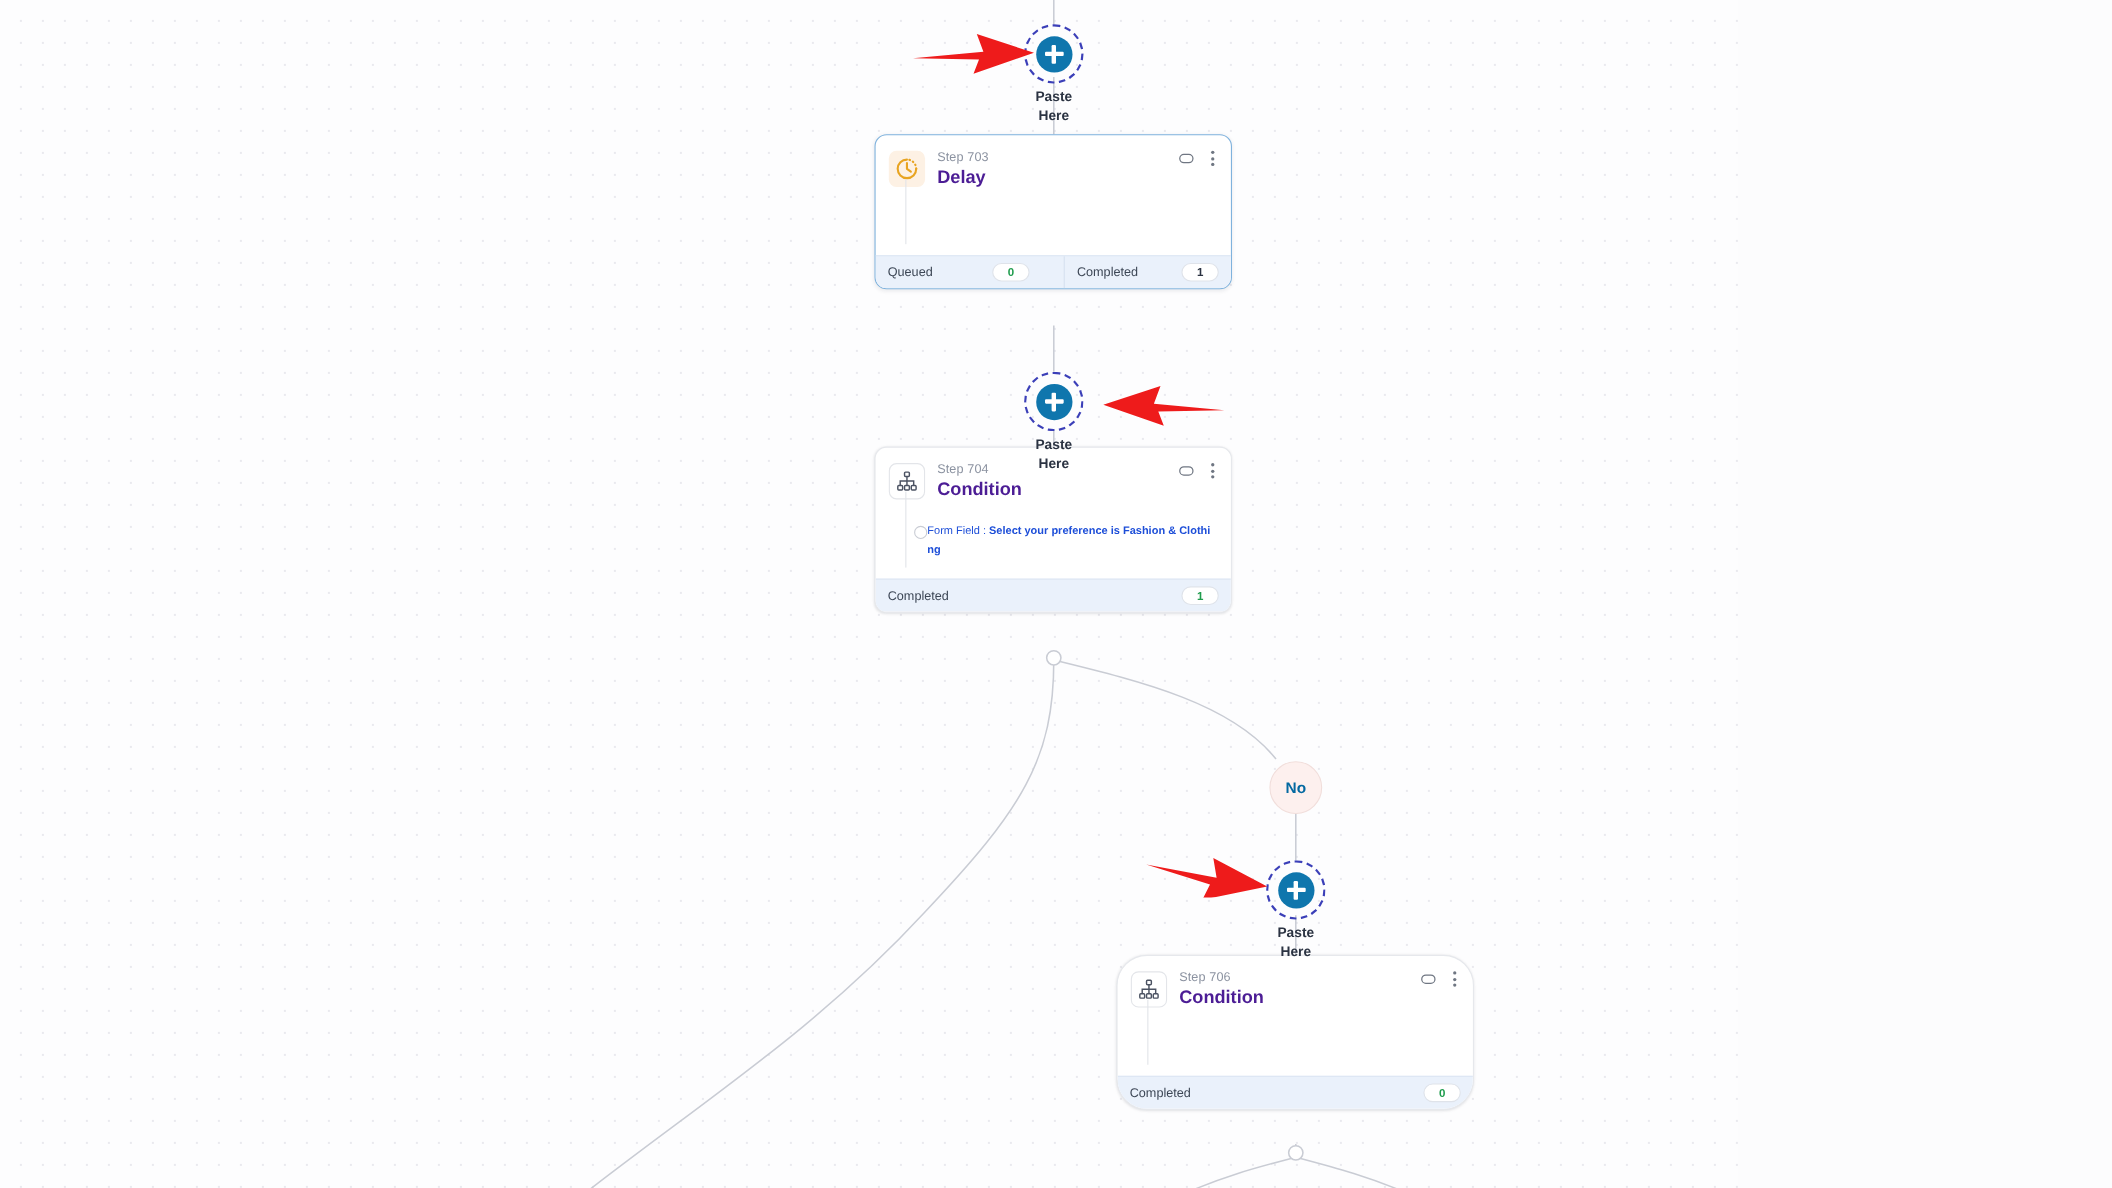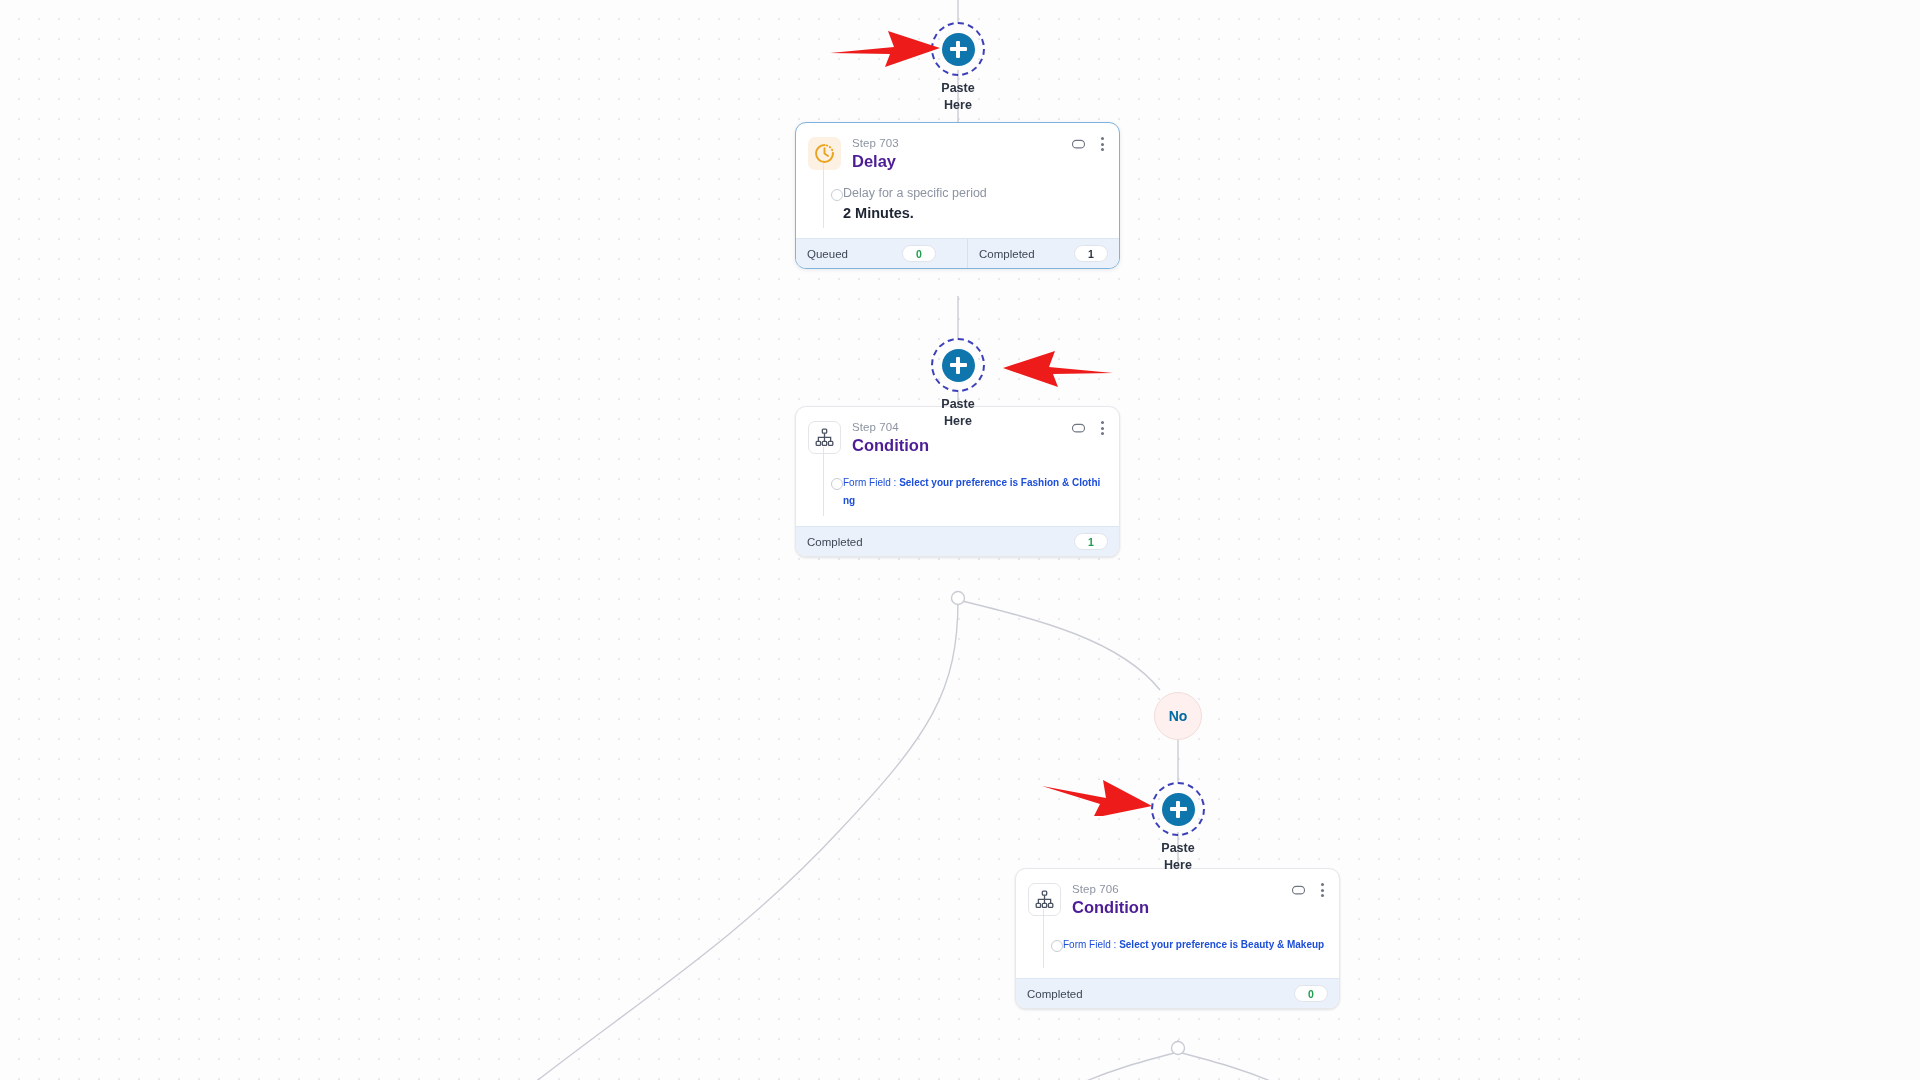--- a/index.html
+++ b/index.html
@@ -225,25 +225,20 @@
         </span>
         <span class="kebab">
             <i></i>
             <i></i>
             <i></i>
           </span>
       </div>
     </div>
     <div class="card-body">
       <div class="body-rail"></div>
-      <div class="body-row">
-        <span class="body-dot"></span>
-        <div class="body-muted">Delay for a specific period</div>
-        <div class="body-strong">2 Minutes.</div>
-      </div>
     </div>
     <div class="card-foot">
       <div class="foot-cell">
         <span>Queued</span>
         <span class="pill green">0</span>
       </div>
       <div class="foot-cell">
         <span>Completed</span>
         <span class="pill dark">1</span>
       </div>
@@ -310,21 +305,21 @@
   <div class="paste-node" style="left:1151px; top:782px; overflow:hidden; height:90px;">
     <div class="paste-ring">
       <div class="plus-circle"></div>
     </div>
     <div class="paste-label">
       <div>Paste</div>
       <div>Here</div>
     </div>
   </div>
 
-  <div class="card" style="left:1015px; top:868px;">
+  <div class="card" style="left:1015px; top:868px;border-radius:28px;">
     <div class="card-head">
       <div class="node-icon cond">
         <svg width="21" height="21" viewBox="0 0 24 24" fill="none" stroke="#4b5262" stroke-width="1.5">
           <rect x="9.5" y="2.5" width="5" height="4.6" rx="1"></rect>
           <rect x="2.5" y="16.4" width="5" height="4.6" rx="1"></rect>
           <rect x="9.5" y="16.4" width="5" height="4.6" rx="1"></rect>
           <rect x="16.5" y="16.4" width="5" height="4.6" rx="1"></rect>
           <path d="M12 7.1 V11.8 M5 16.4 V11.8 H19 V16.4 M12 11.8 V16.4"></path>
         </svg>
       </div>
@@ -340,24 +335,20 @@
         </span>
         <span class="kebab">
             <i></i>
             <i></i>
             <i></i>
           </span>
       </div>
     </div>
     <div class="card-body" style="padding-top:14px; padding-bottom:16px;">
       <div class="body-rail"></div>
-      <div class="body-row">
-        <span class="body-dot"></span>
-        <div class="cond-text"><span>Form Field : </span><b>Select your preference is Beauty &amp; Makeup</b></div>
-      </div>
     </div>
     <div class="card-foot">
       <div class="foot-cell">
         <span>Completed</span>
         <span class="pill green">0</span>
       </div>
     </div>
   </div>
 
   <svg class="ann-arrow" style="left:828px; top:26px;" width="115" height="44" viewBox="0 0 115 44">

